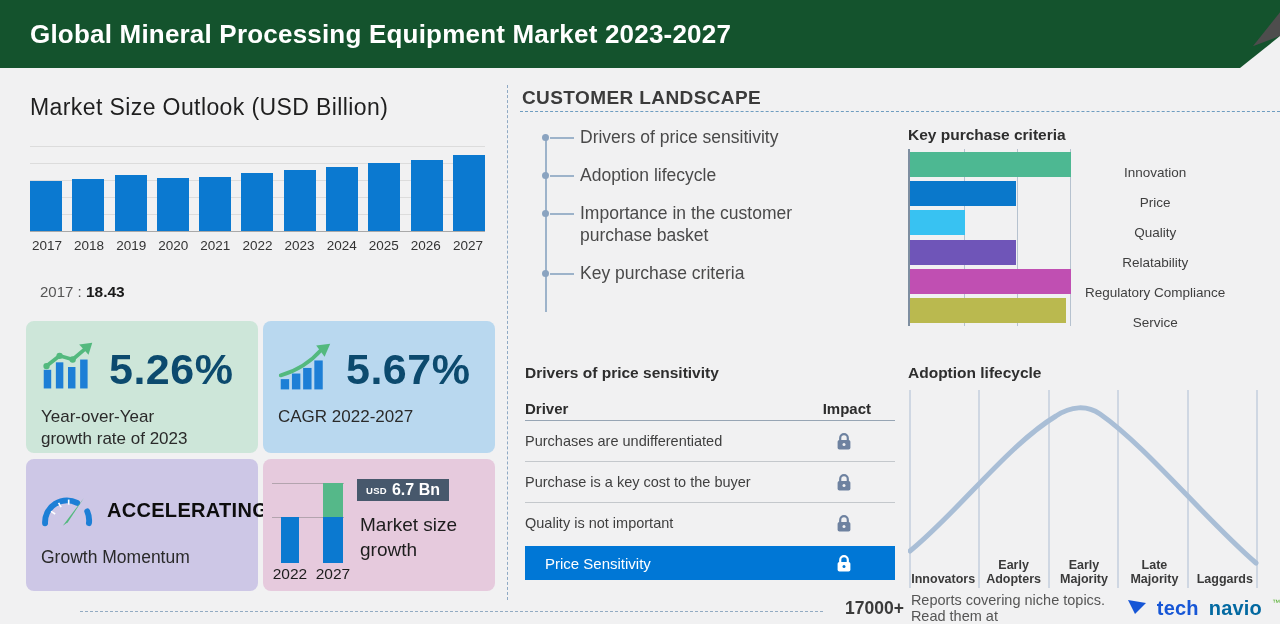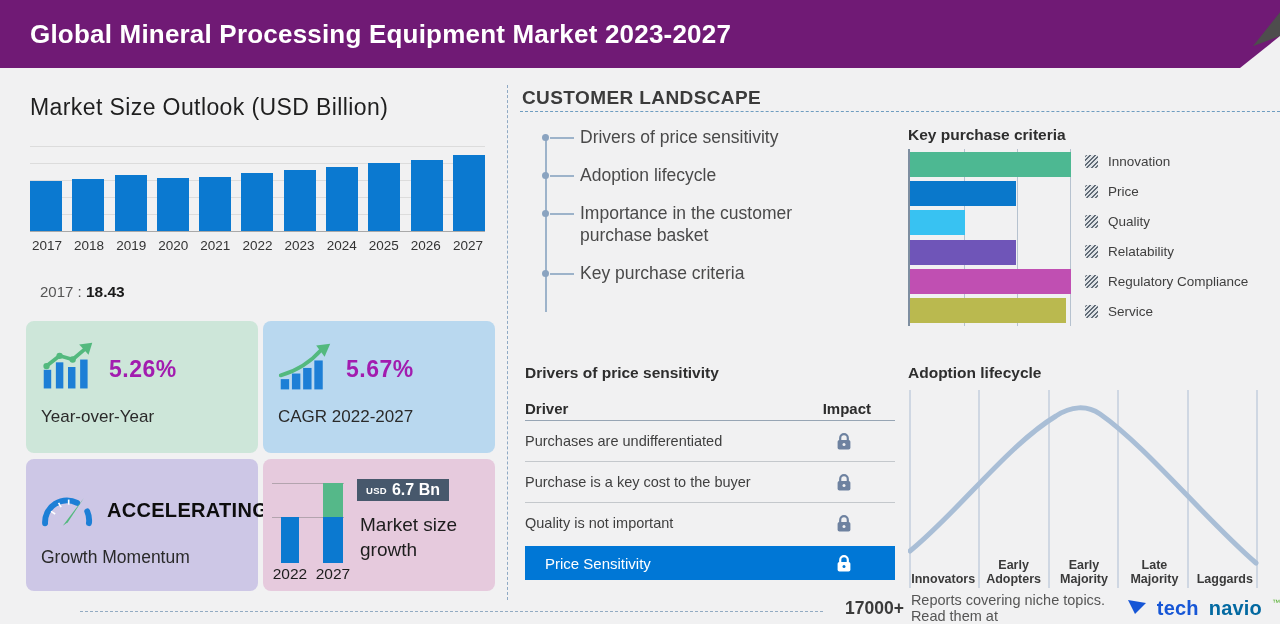--- a/index.html
+++ b/index.html
@@ -1,20 +1,20 @@
 <!DOCTYPE html>
 <html><head>
 <meta charset="utf-8">
 <style>
   html,body{margin:0;padding:0;background:#e6e6e8;}
   #canvas{position:relative;width:1280px;height:624px;background:#f1f1f2;overflow:hidden;
           font-family:"Liberation Sans",sans-serif;color:#222;}
 
   
-  .hdr{position:absolute;left:0;top:0;width:1280px;height:68px;background:#701a75;}
+  .hdr{position:absolute;left:0;top:0;width:1280px;height:68px;background:#14532d;}
   .hdr-title{position:absolute;left:30px;top:0;height:68px;line-height:68px;
              font-size:26px;font-weight:700;color:#ffffff;letter-spacing:.2px;}
   .fold-dark{position:absolute;right:0;top:0;width:46px;height:68px;background:#4e4d4d;
              clip-path:polygon(41% 68%,100% 18%,100% 53%);}
   .fold-white{position:absolute;right:0;top:0;width:46px;height:68px;background:#f1f1f2;
              clip-path:polygon(13% 100%,100% 100%,100% 53%);}
 
   
   .ms-title{position:absolute;left:30px;top:94px;font-size:23px;color:#1f1f1f;letter-spacing:.4px;}
   .ms-plot{position:absolute;left:30px;top:146px;width:455px;height:85px;
@@ -28,21 +28,21 @@
   .base-year{position:absolute;left:40px;top:283px;font-size:15px;color:#555;}
   .base-year b{color:#1a1a1a;font-size:15.5px;}
 
   
   .card{position:absolute;width:232px;height:132px;border-radius:8px;}
   .card-green{left:26px;top:321px;background:#cde6d9;}
   .card-blue{left:263px;top:321px;background:#b9d8ef;}
   .card-purple{left:26px;top:459px;background:#cdc7e6;}
   .card-pink{left:263px;top:459px;background:#e6cadd;}
   .card-row1{display:flex;align-items:center;gap:13px;padding:20px 0 0 14px;}
-  .card-value{font-size:23px;font-weight:700;color:#a21caf;letter-spacing:.5px;}
+  .card-value{font-size:43px;font-weight:700;color:#0c4a6e;letter-spacing:.5px;}
   .card-value-sm{font-size:20px;font-weight:800;color:#0d0d0d;letter-spacing:.3px;}
   .card-label{padding:9px 0 0 15px;font-size:17px;line-height:22px;color:#2a2a2a;}
 
   
   .mini-grid{position:absolute;height:1px;background:#b3a4ae;left:9px;width:72px;}
   .mini-bar{position:absolute;}
   .mini-year{position:absolute;width:46px;text-align:center;font-size:15.5px;color:#1d1d1d;top:106px;}
   .badge{position:absolute;left:94px;top:20px;height:22px;display:inline-flex;align-items:center;
          gap:5px;background:#47586c;color:#fff;padding:0 9px;}
   .badge-cur{font-size:9.5px;font-weight:700;letter-spacing:.3px;}
@@ -65,21 +65,21 @@
 
   
   .kpc-title{position:absolute;left:908px;top:126px;font-size:15.5px;font-weight:700;color:#2e2e2e;}
   .kpc-plot{position:absolute;left:908px;top:149px;width:161px;height:177px;
             border-left:2px solid #7e8ea0;}
   .kpc-grid{position:absolute;top:0;width:1.2px;height:100%;background:#b6c2cf;}
   .kpc-bars{position:absolute;left:0;top:0;width:100%;height:100%;display:flex;
             flex-direction:column;justify-content:space-between;padding:3px 0;box-sizing:border-box;}
   .kpc-bar{height:25px;position:relative;z-index:1;}
   .kpc-legend{position:absolute;left:1085px;top:155px;display:flex;flex-direction:column;gap:17px;}
-  .kpc-legend-item{display:flex;align-items:center;gap:10px;height:13px;}
+  .kpc-legend-item{display:flex;align-items:center;gap:10px;height:13px;flex-direction:column;}
   .kpc-swatch{width:13px;height:13px;border-radius:2px;
      background:repeating-linear-gradient(135deg,#616b76 0,#616b76 1.5px,#dfe3e7 1.5px,#dfe3e7 3.2px);}
   .kpc-label{font-size:13.5px;color:#3f3f3f;}
 
   
   .ps-title{position:absolute;left:525px;top:364px;font-size:15.5px;font-weight:700;color:#2e2e2e;}
   .ps-table{position:absolute;left:525px;top:396px;width:370px;}
   .ps-head{display:flex;justify-content:space-between;align-items:center;height:24px;
            border-bottom:1.5px solid #97a5b4;font-size:15px;font-weight:700;color:#2c2c2c;}
   .ps-head .col-impact{padding-right:24px;}
@@ -173,20 +173,21 @@
           <circle cx="7" cy="26" r="3.4" fill="#53b97e"></circle>
           <circle cx="21" cy="15" r="3.4" fill="#53b97e"></circle>
           <circle cx="35" cy="19" r="3.4" fill="#53b97e"></circle>
           <polygon points="42,3 56,1 52,14" fill="#53b97e"></polygon>
         </svg>
       </span>
       <span class="card-value">5.26%</span>
     </div>
     <div class="card-label">
       <div>Year-over-Year</div>
+      <div>growth rate of 2023</div>
     </div>
   </div>
 
   <div class="card card-blue">
     <div class="card-row1">
       <span>
         <svg width="56" height="52" viewBox="0 0 60 54">
           <rect x="4" y="40" width="9" height="11" fill="#1d7fd6"></rect>
           <rect x="16" y="34" width="9" height="17" fill="#1d7fd6"></rect>
           <rect x="28" y="28" width="9" height="23" fill="#1d7fd6"></rect>

